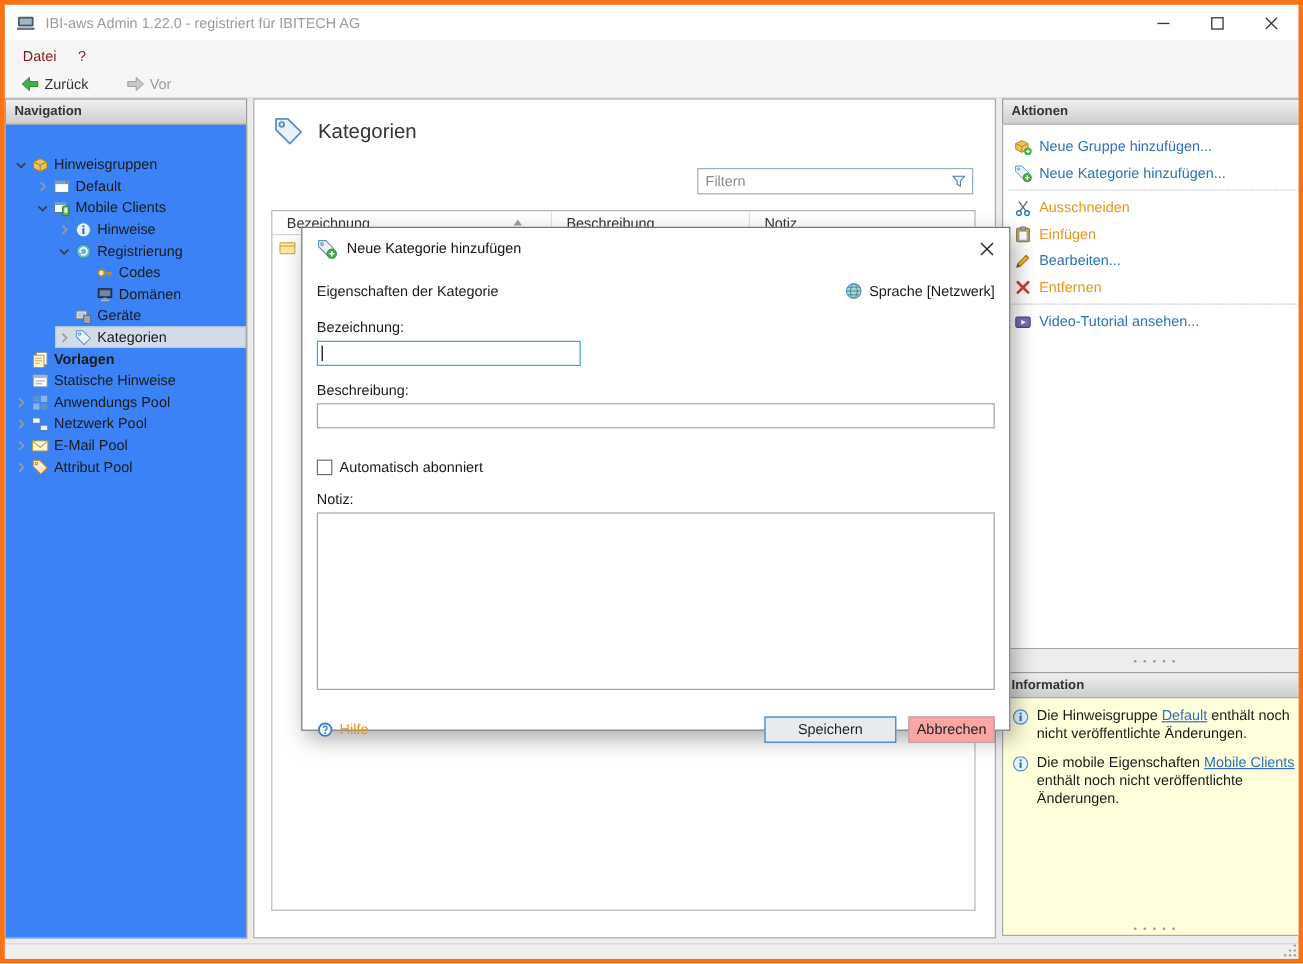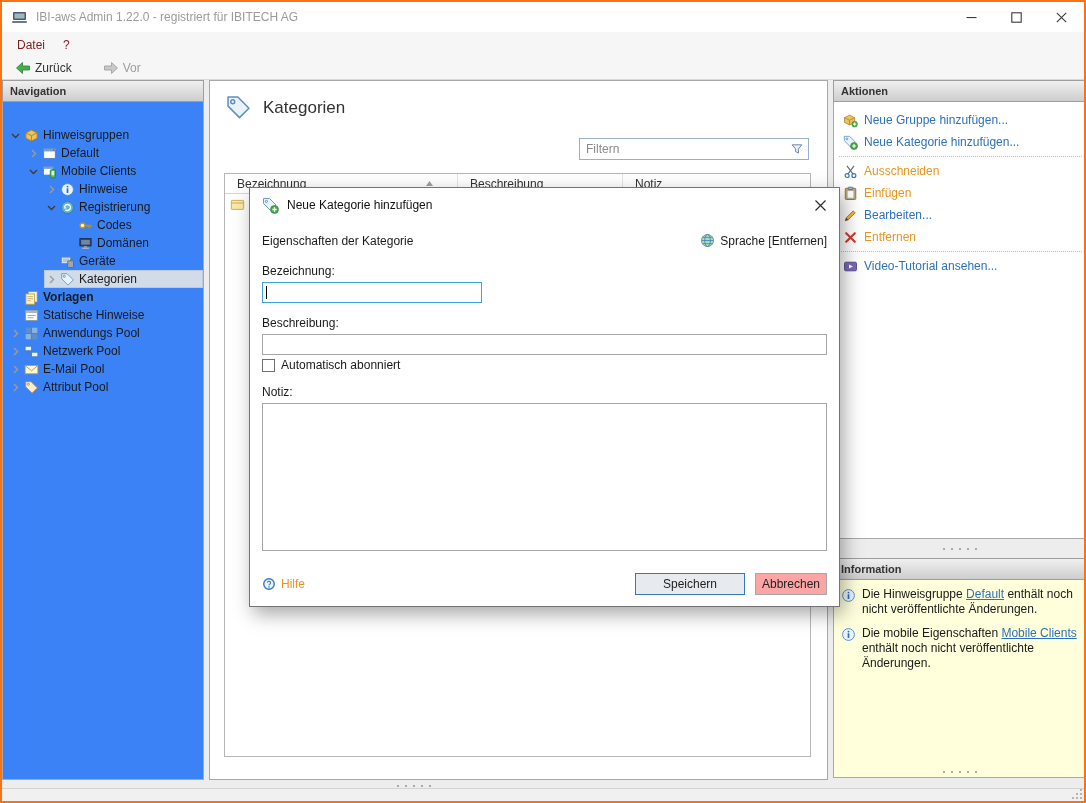--- a/index.html
+++ b/index.html
@@ -1,18 +1,18 @@
 <!DOCTYPE html>
 <html><head>
 <meta charset="utf-8">
 <style>
 *{margin:0;padding:0;box-sizing:border-box}
 html,body{width:1086px;height:803px}
 body{font-family:"Liberation Sans",sans-serif;font-size:12px;color:#1a1a1a;background:#ededed;position:relative;overflow:hidden}
-.app{position:absolute;inset:0;border:2px solid #f97316;background:#ededed;overflow:hidden}
+.app{position:absolute;inset:0;border:4px solid #f97316;background:#ededed;overflow:hidden}
 [data-icon]{display:inline-block}
 [data-icon] svg{width:100%;height:100%;display:block}
 
 .titlebar{position:absolute;top:0;left:0;right:0;height:30px;background:#fff;display:flex;align-items:center;padding-left:9px}
 .app-icon{width:17px;height:17px;margin-right:8px}
 .title-text{color:#9b9b9b;font-size:12px}
 .win-controls{margin-left:auto;display:flex;height:100%}
 .win-btn{width:45px;height:100%;display:flex;align-items:center;justify-content:center}
 .win-btn>span{width:11px;height:11px}
 
@@ -80,21 +80,21 @@
 .dlg-row1{display:flex;align-items:center;justify-content:space-between}
 .lang{display:flex;align-items:center;gap:5px}
 .gicon{width:15px;height:15px}
 .fld-label{display:block}
 .mt16{margin-top:16px}
 .mt13{margin-top:13px}
 .input-wrap{position:relative;margin-top:4px;display:block}
 .input-wrap input{width:100%;height:21px;border:1px solid #a6a6a6;padding:0 4px;font:12px "Liberation Sans",sans-serif;outline:none;background:#fff}
 .input-wrap.focus input{border-color:#41a2dc}
 .caret{position:absolute;left:4px;top:4px;width:1px;height:13px;background:#000}
-.cb-row{display:flex;align-items:flex-end;gap:6px;margin-top:3px}
+.cb-row{display:flex;align-items:flex-end;gap:6px;margin-top:25px}
 .cbx{width:13px;height:13px;border:1px solid #707070;background:#fff;display:inline-block}
 .notiz{display:block;width:100%;height:148px;border:1px solid #a6a6a6;margin-top:4px;resize:none;outline:none;font:12px "Liberation Sans",sans-serif;padding:3px;background:#fff}
 .dlg-footer{display:flex;align-items:center;margin-top:22px}
 .help-link{display:flex;align-items:center;gap:5px}
 .hicon{width:14px;height:14px}
 .orange{color:#e8951e}
 .btn{height:22px;font:12px "Liberation Sans",sans-serif;background:#fca5a5;border:1px solid #a8a8a8;color:#222}
 .btn.primary{width:110px;margin-left:auto;border:1px solid #3579b8;background:#e7ebef}
 .btn.cancel{width:72px;margin-left:10px}
 </style>
@@ -626,21 +626,21 @@
         <span>Eigenschaften der Kategorie</span>
         <span class="lang">
           <span class="gicon" data-icon="globe">
               <svg viewBox="0 0 16 16">
                 <circle cx="8" cy="8" r="6.4" fill="#cfe8f8" stroke="#3a7ab8" stroke-width="0.9"></circle>
                 <path d="M8 1.6 a6.4 6.4 0 0 1 0 12.8 a6.4 6.4 0 0 1 0 -12.8" fill="#8fd08f" opacity="0.55"></path>
                 <ellipse cx="8" cy="8" rx="3" ry="6.4" fill="none" stroke="#3a7ab8" stroke-width="0.8"></ellipse>
                 <path d="M1.6 8 H14.4 M2.6 4.6 H13.4 M2.6 11.4 H13.4" stroke="#3a7ab8" stroke-width="0.8"></path>
               </svg>
             </span>
-          <span>Sprache [Entfernen]</span>
+          <span>Sprache [Netzwerk]</span>
         </span>
       </div>
       <span class="fld-label mt16">Bezeichnung:</span>
       <span class="input-wrap focus" style="width:220px">
         <input value="" style="">
         <span class="caret"></span>
       </span>
       <span class="fld-label mt13">Beschreibung:</span>
       <span class="input-wrap">
         <input value="" style="">

